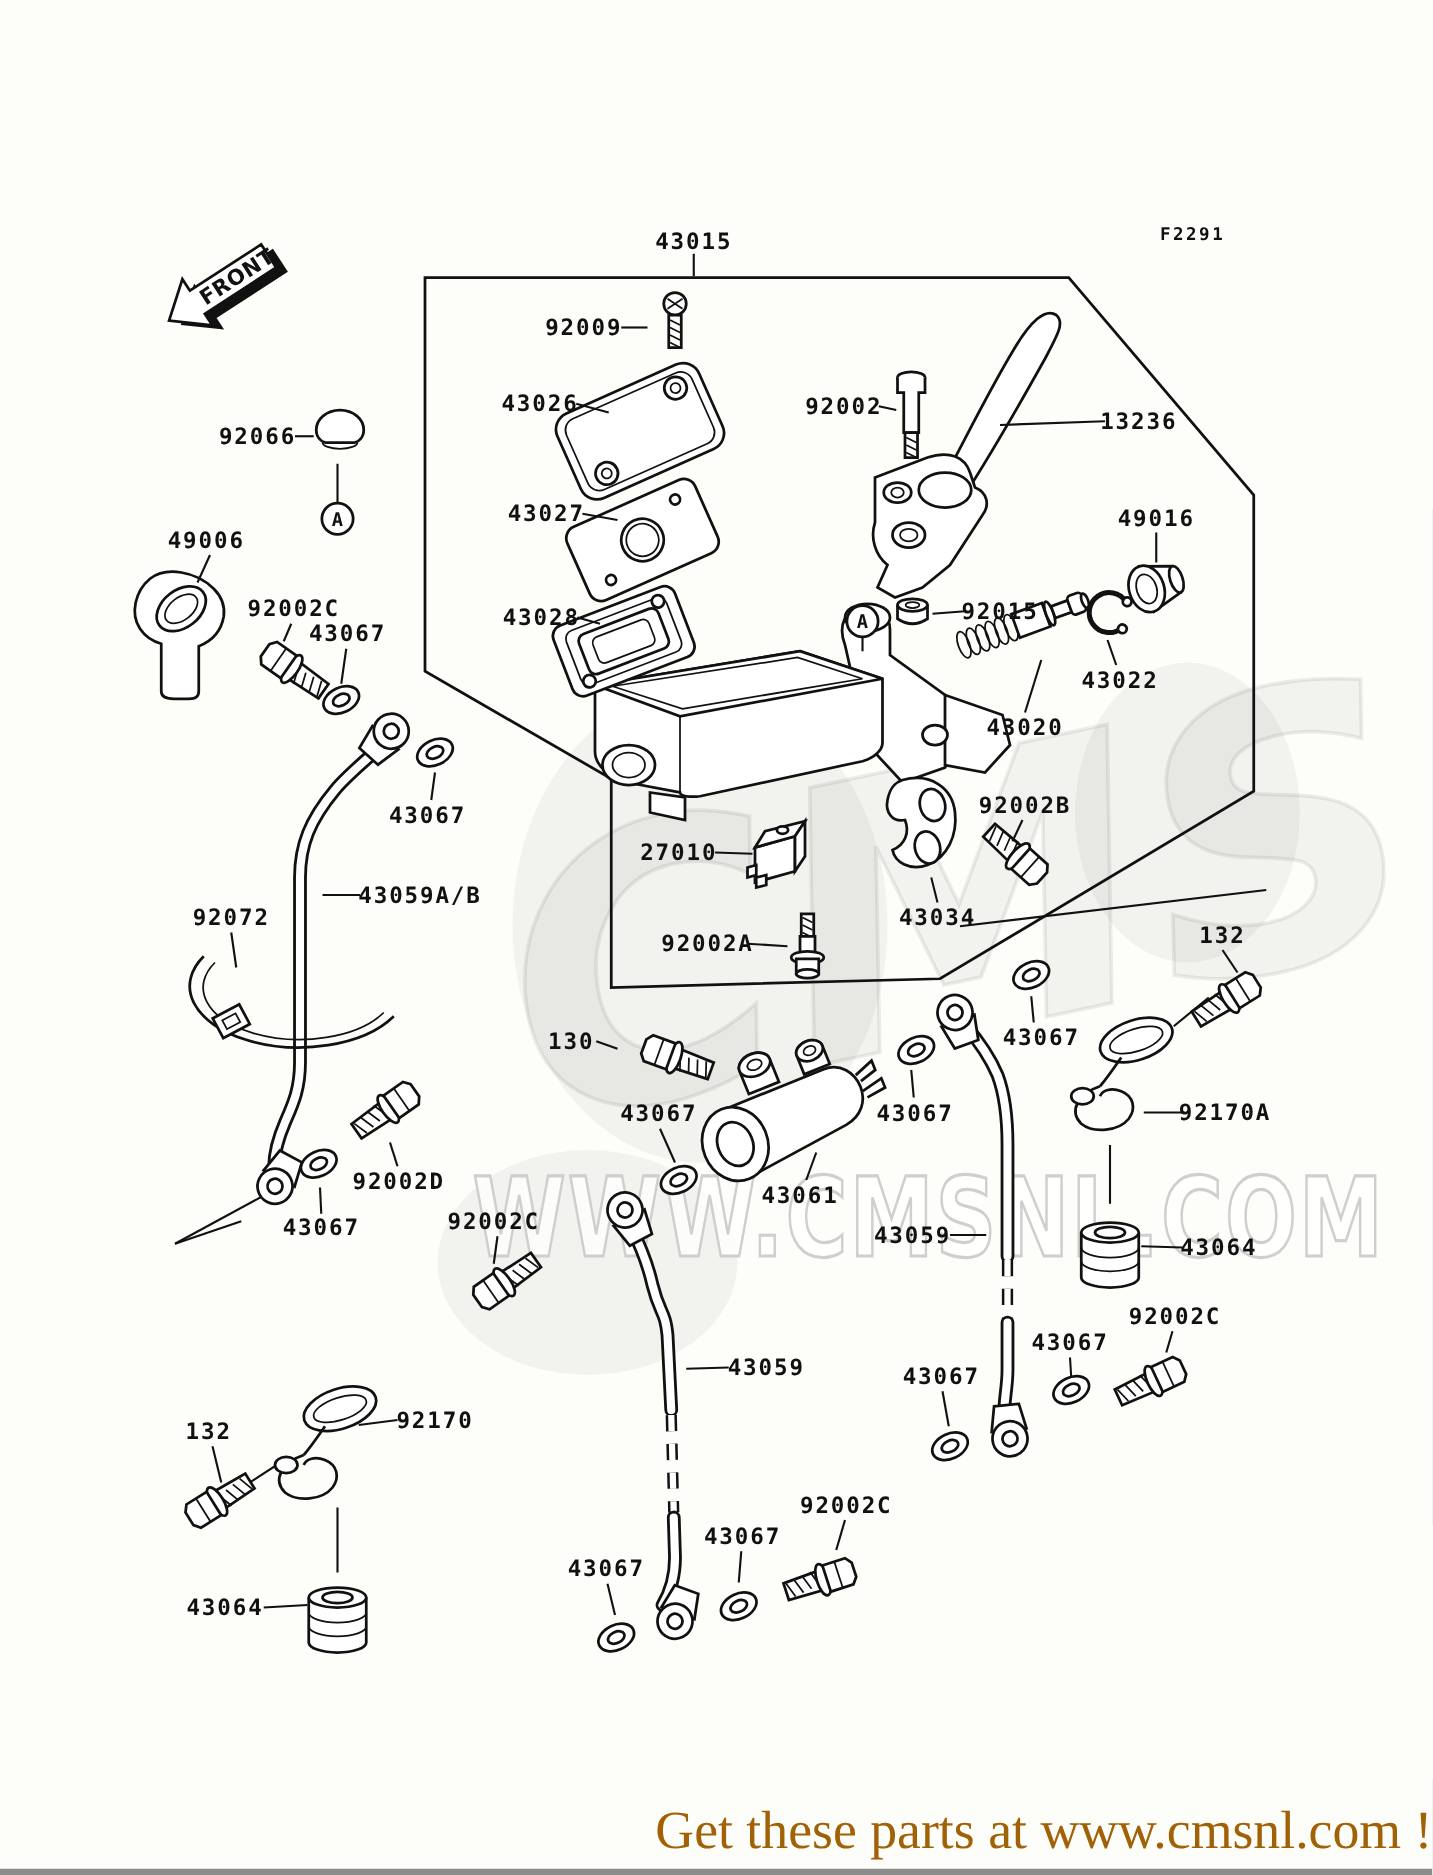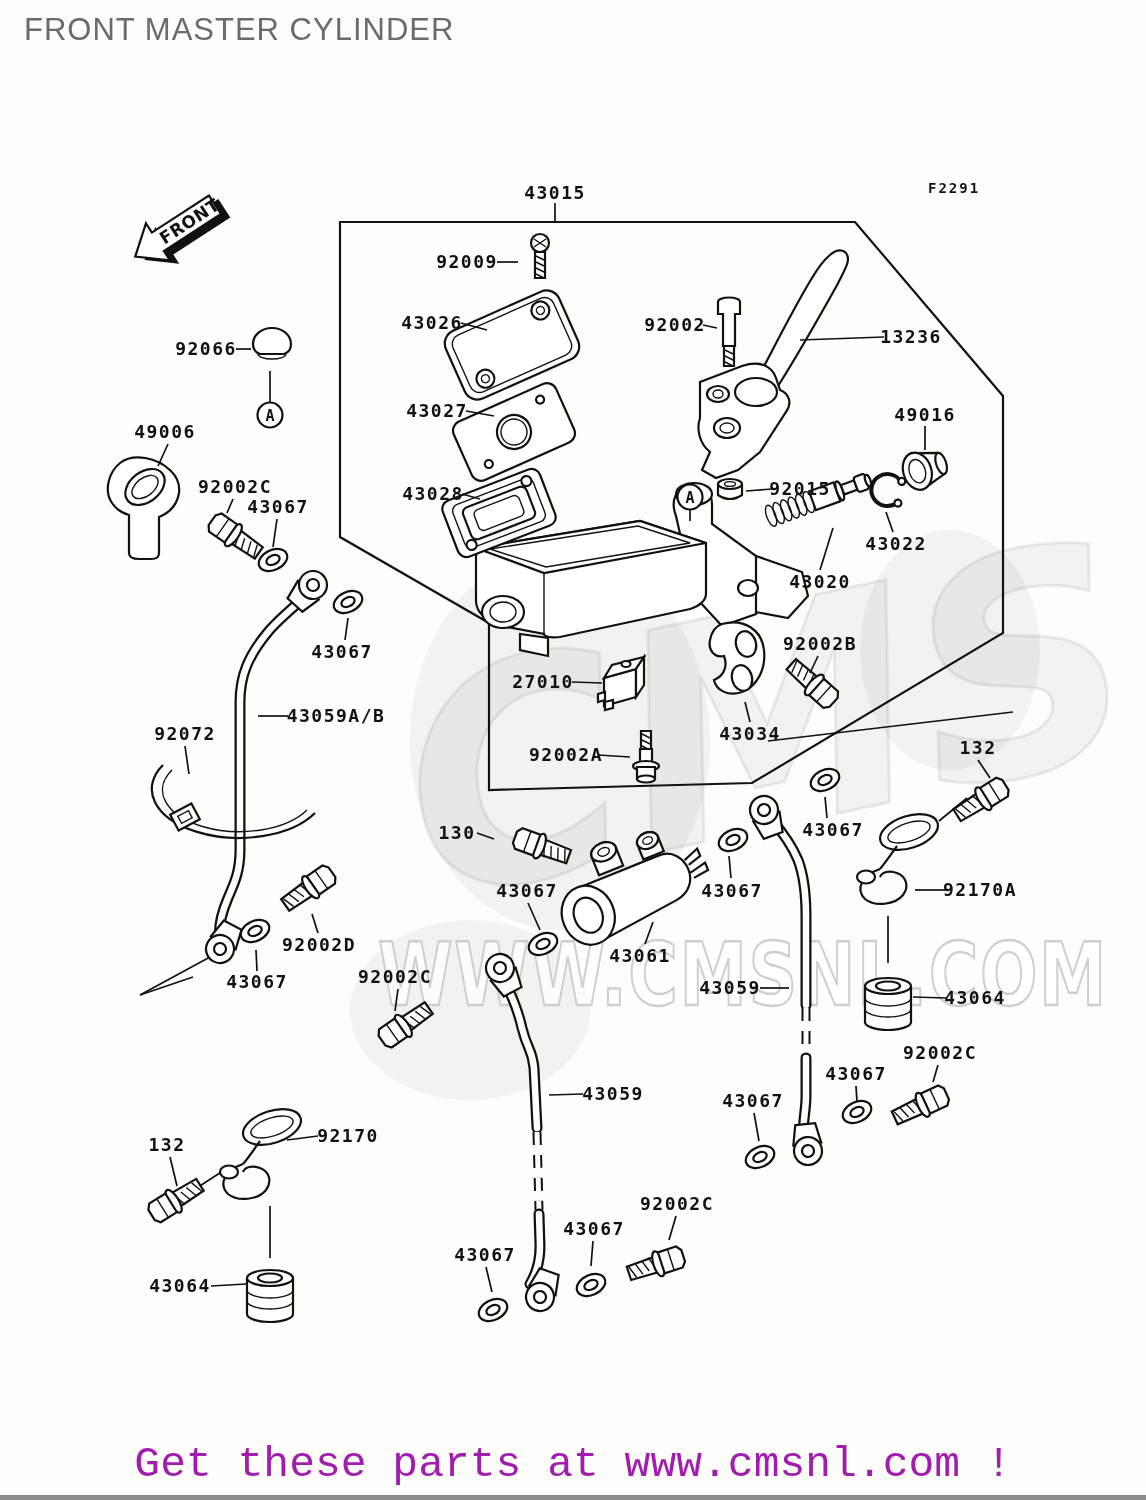--- a/index.html
+++ b/index.html
@@ -3,22 +3,22 @@
 <meta charset="utf-8">
 <style>
   html,body{margin:0;padding:0;background:#e8e8e8;}
   .page{position:relative;width:1146px;height:1500px;background:#fdfdf9;overflow:hidden;
         font-family:"Liberation Sans", sans-serif;}
   .page-title{position:absolute;left:24px;top:12px;font-size:31px;color:#6b6b6b;
         letter-spacing:1px;font-weight:400;}
   .fiche-code{position:absolute;left:928px;top:180px;font-family:"DejaVu Sans Mono",monospace;
         font-weight:bold;font-size:14px;color:#111;letter-spacing:2px;}
   .diagram-svg{position:absolute;left:0;top:0;}
-  .banner{position:absolute;left:0;right:0;top:1440px;text-align:center;
-        font-family:Liberation Mono, monospace;font-size:43px;color:#a21caf;}
+  .banner{position:absolute;left:0;right:0;top:1440px;text-align:right;
+        font-family:Liberation Serif, serif;font-size:43px;color:#a16207;}
   .bottom-strip{position:absolute;left:0;right:0;bottom:0;height:5px;background:#8c8c8c;}
 
   
   .ln{stroke:#111;stroke-width:2.2;fill:none;}
   .pt{stroke:#111;stroke-width:2.2;fill:#fff;}
   .pt-thin{stroke:#111;stroke-width:1.4;fill:none;}
   .leader{stroke:#111;stroke-width:1.7;fill:none;}
   .plabel{font-family:"DejaVu Sans Mono",monospace;font-weight:bold;font-size:18px;
           letter-spacing:1.5px;fill:#111;}
   .callout-t{font-family:"DejaVu Sans Mono",monospace;font-weight:bold;font-size:15px;fill:#111;}
@@ -31,21 +31,20 @@
   .hoseI{stroke:#fff;stroke-width:6.5;fill:none;stroke-linecap:round;}
   .hose-dashO{stroke:#111;stroke-width:9;fill:none;stroke-dasharray:13 10;}
   .hose-dashI{stroke:#fff;stroke-width:5;fill:none;stroke-dasharray:13 10;}
   .arrow-txt{font-family:"DejaVu Sans",sans-serif;font-weight:bold;font-size:17px;fill:#111;letter-spacing:.5px;}
 </style>
 </head>
 <body>
 
 <div class="page">
 
-  <div class="page-title">FRONT MASTER CYLINDER</div>
   <div class="fiche-code">F2291</div>
 
   <svg class="diagram-svg" width="1146" height="1500" viewBox="0 0 1146 1500">
 
     <defs>
       <g id="d-washer">
         <ellipse class="pt" rx="15" ry="10"></ellipse>
           <ellipse class="pt" rx="7" ry="4.5"></ellipse>
       </g>
       <g id="d-bolt">

